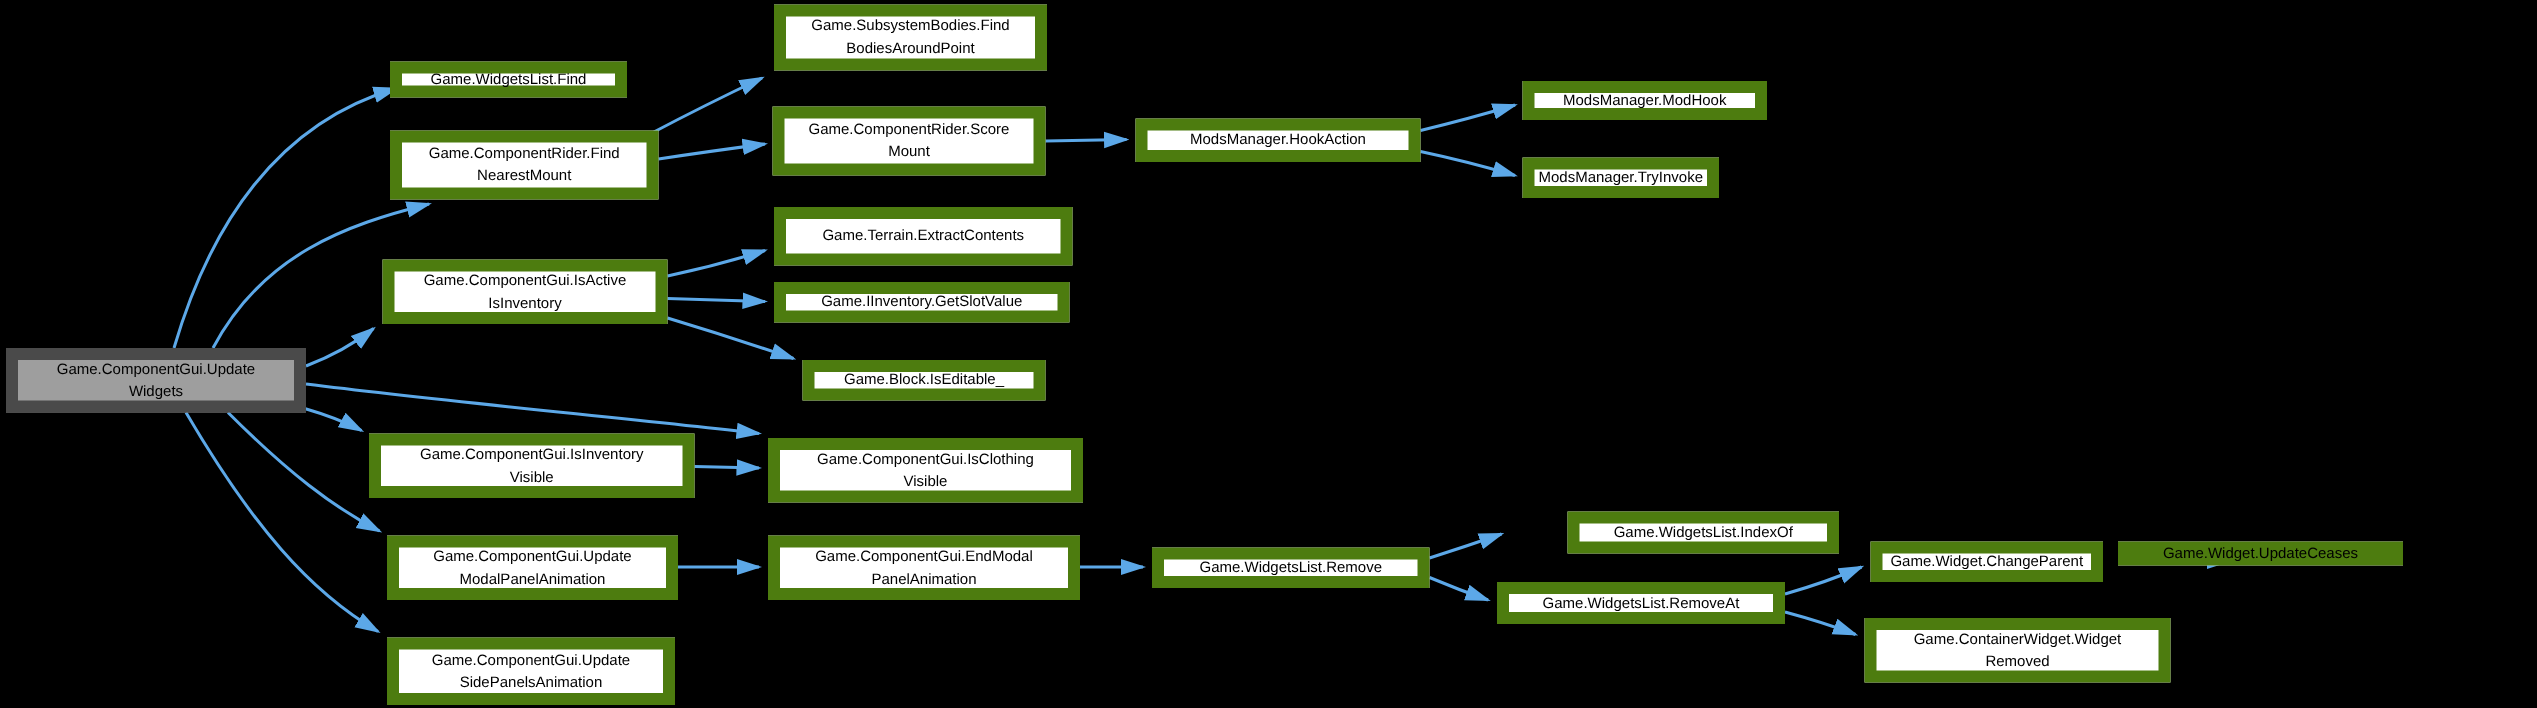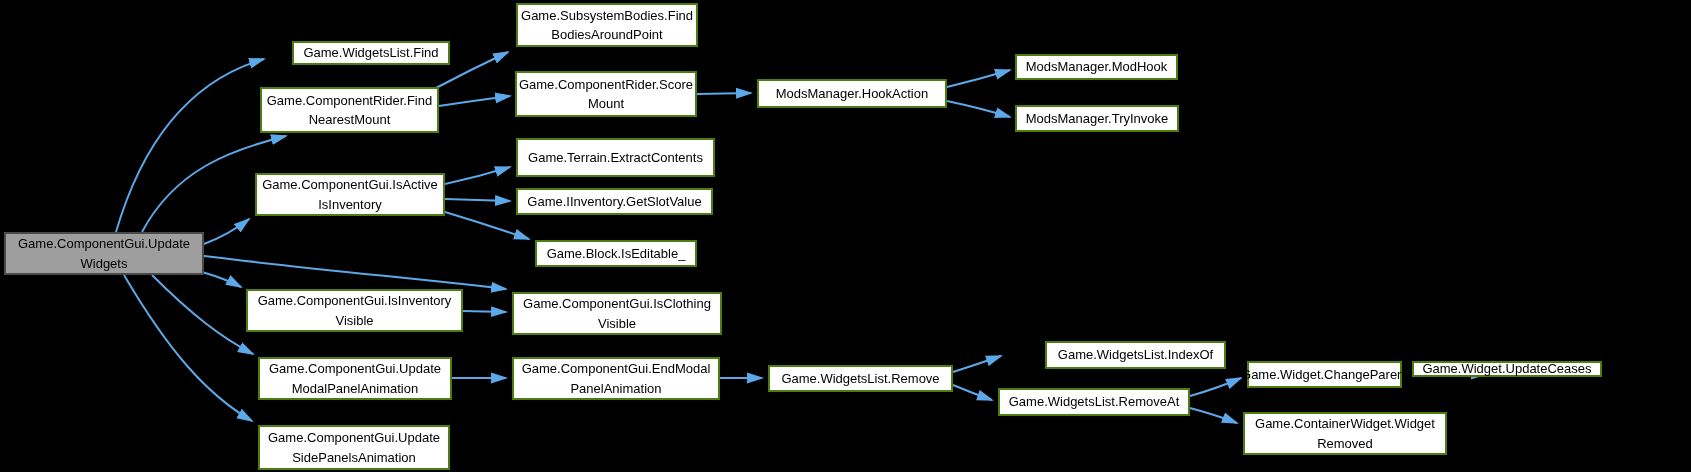--- a/index.html
+++ b/index.html
@@ -7,24 +7,24 @@
     position:relative;
     width:1691px;height:472px;
     background:#000;
     font-family:"Liberation Sans","DejaVu Sans",sans-serif;
     overflow:hidden;
   }
   .edge-layer{position:absolute;left:0;top:0;width:1691px;height:472px;}
   .edge{fill:none;stroke:#5CA8E8;stroke-width:2;}
   .node{
     position:absolute;box-sizing:border-box;
-    background:#fff;border:2px solid #4d7c0f;color:#000;
+    background:#fff;border:8px solid #4d7c0f;color:#000;
     display:flex;align-items:center;justify-content:center;
     text-align:center;white-space:pre-line;
-    font-size:13px;line-height:1.5;
+    font-size:10px;line-height:1.5;
     cursor:pointer;
   }
   .node.root{
     background:#9E9E9E;border-color:#4A4A4A;cursor:default;
   }
 </style>
 </head>
 <body>
 
 <div class="canvas">
@@ -56,21 +56,21 @@
     <path class="edge" marker-end="url(#arrow)" d="M953,372 Q978,364 1001,356"></path>
     <path class="edge" marker-end="url(#arrow)" d="M953,385 Q972,393 992,400"></path>
     <path class="edge" marker-end="url(#arrow)" d="M1190,396 Q1218,388 1241,378"></path>
     <path class="edge" marker-end="url(#arrow)" d="M1190,408 Q1216,415 1237,423"></path>
     <path class="edge" marker-end="url(#arrow)" d="M1437,374 L1486,374"></path>
   </svg>
 
   <div class="node root" style="left:4px;top:232px;width:200px;height:43px">Game.ComponentGui.Update
 Widgets</div>
 
-  <div class="node" style="left:292px;top:41px;width:158px;height:24px">Game.WidgetsList.Find</div>
+  <div class="node" style="left:260px;top:41px;width:158px;height:24px">Game.WidgetsList.Find</div>
   <div class="node" style="left:260px;top:87px;width:179px;height:46px">Game.ComponentRider.Find
 NearestMount</div>
   <div class="node" style="left:255px;top:173px;width:190px;height:43px">Game.ComponentGui.IsActive
 IsInventory</div>
   <div class="node" style="left:246px;top:289px;width:217px;height:43px">Game.ComponentGui.IsInventory
 Visible</div>
   <div class="node" style="left:258px;top:357px;width:194px;height:43px">Game.ComponentGui.Update
 ModalPanelAnimation</div>
   <div class="node" style="left:258px;top:425px;width:192px;height:45px">Game.ComponentGui.Update
 SidePanelsAnimation</div>
@@ -84,21 +84,21 @@
   <div class="node" style="left:535px;top:240px;width:162px;height:27px">Game.Block.IsEditable_</div>
   <div class="node" style="left:512px;top:292px;width:210px;height:43px">Game.ComponentGui.IsClothing
 Visible</div>
   <div class="node" style="left:512px;top:357px;width:208px;height:43px">Game.ComponentGui.EndModal
 PanelAnimation</div>
 
   <div class="node" style="left:757px;top:79px;width:190px;height:29px">ModsManager.HookAction</div>
   <div class="node" style="left:1015px;top:54px;width:163px;height:26px">ModsManager.ModHook</div>
 
   <div class="node" style="left:768px;top:365px;width:185px;height:27px">Game.WidgetsList.Remove</div>
-  <div class="node" style="left:1015px;top:105px;width:164px;height:27px">ModsManager.TryInvoke</div>
+  <div class="node" style="left:1015px;top:105px;width:131px;height:27px">ModsManager.TryInvoke</div>
   <div class="node" style="left:1045px;top:341px;width:181px;height:28px">Game.WidgetsList.IndexOf</div>
   <div class="node" style="left:998px;top:388px;width:192px;height:28px">Game.WidgetsList.RemoveAt</div>
 
   <div class="node" style="left:1247px;top:361px;width:155px;height:27px">Game.Widget.ChangeParent</div>
   <div class="node" style="left:1243px;top:412px;width:204px;height:43px">Game.ContainerWidget.Widget
 Removed</div>
 
   <div class="node" style="left:1412px;top:361px;width:190px;height:16px">Game.Widget.UpdateCeases</div>
 
 </div>

